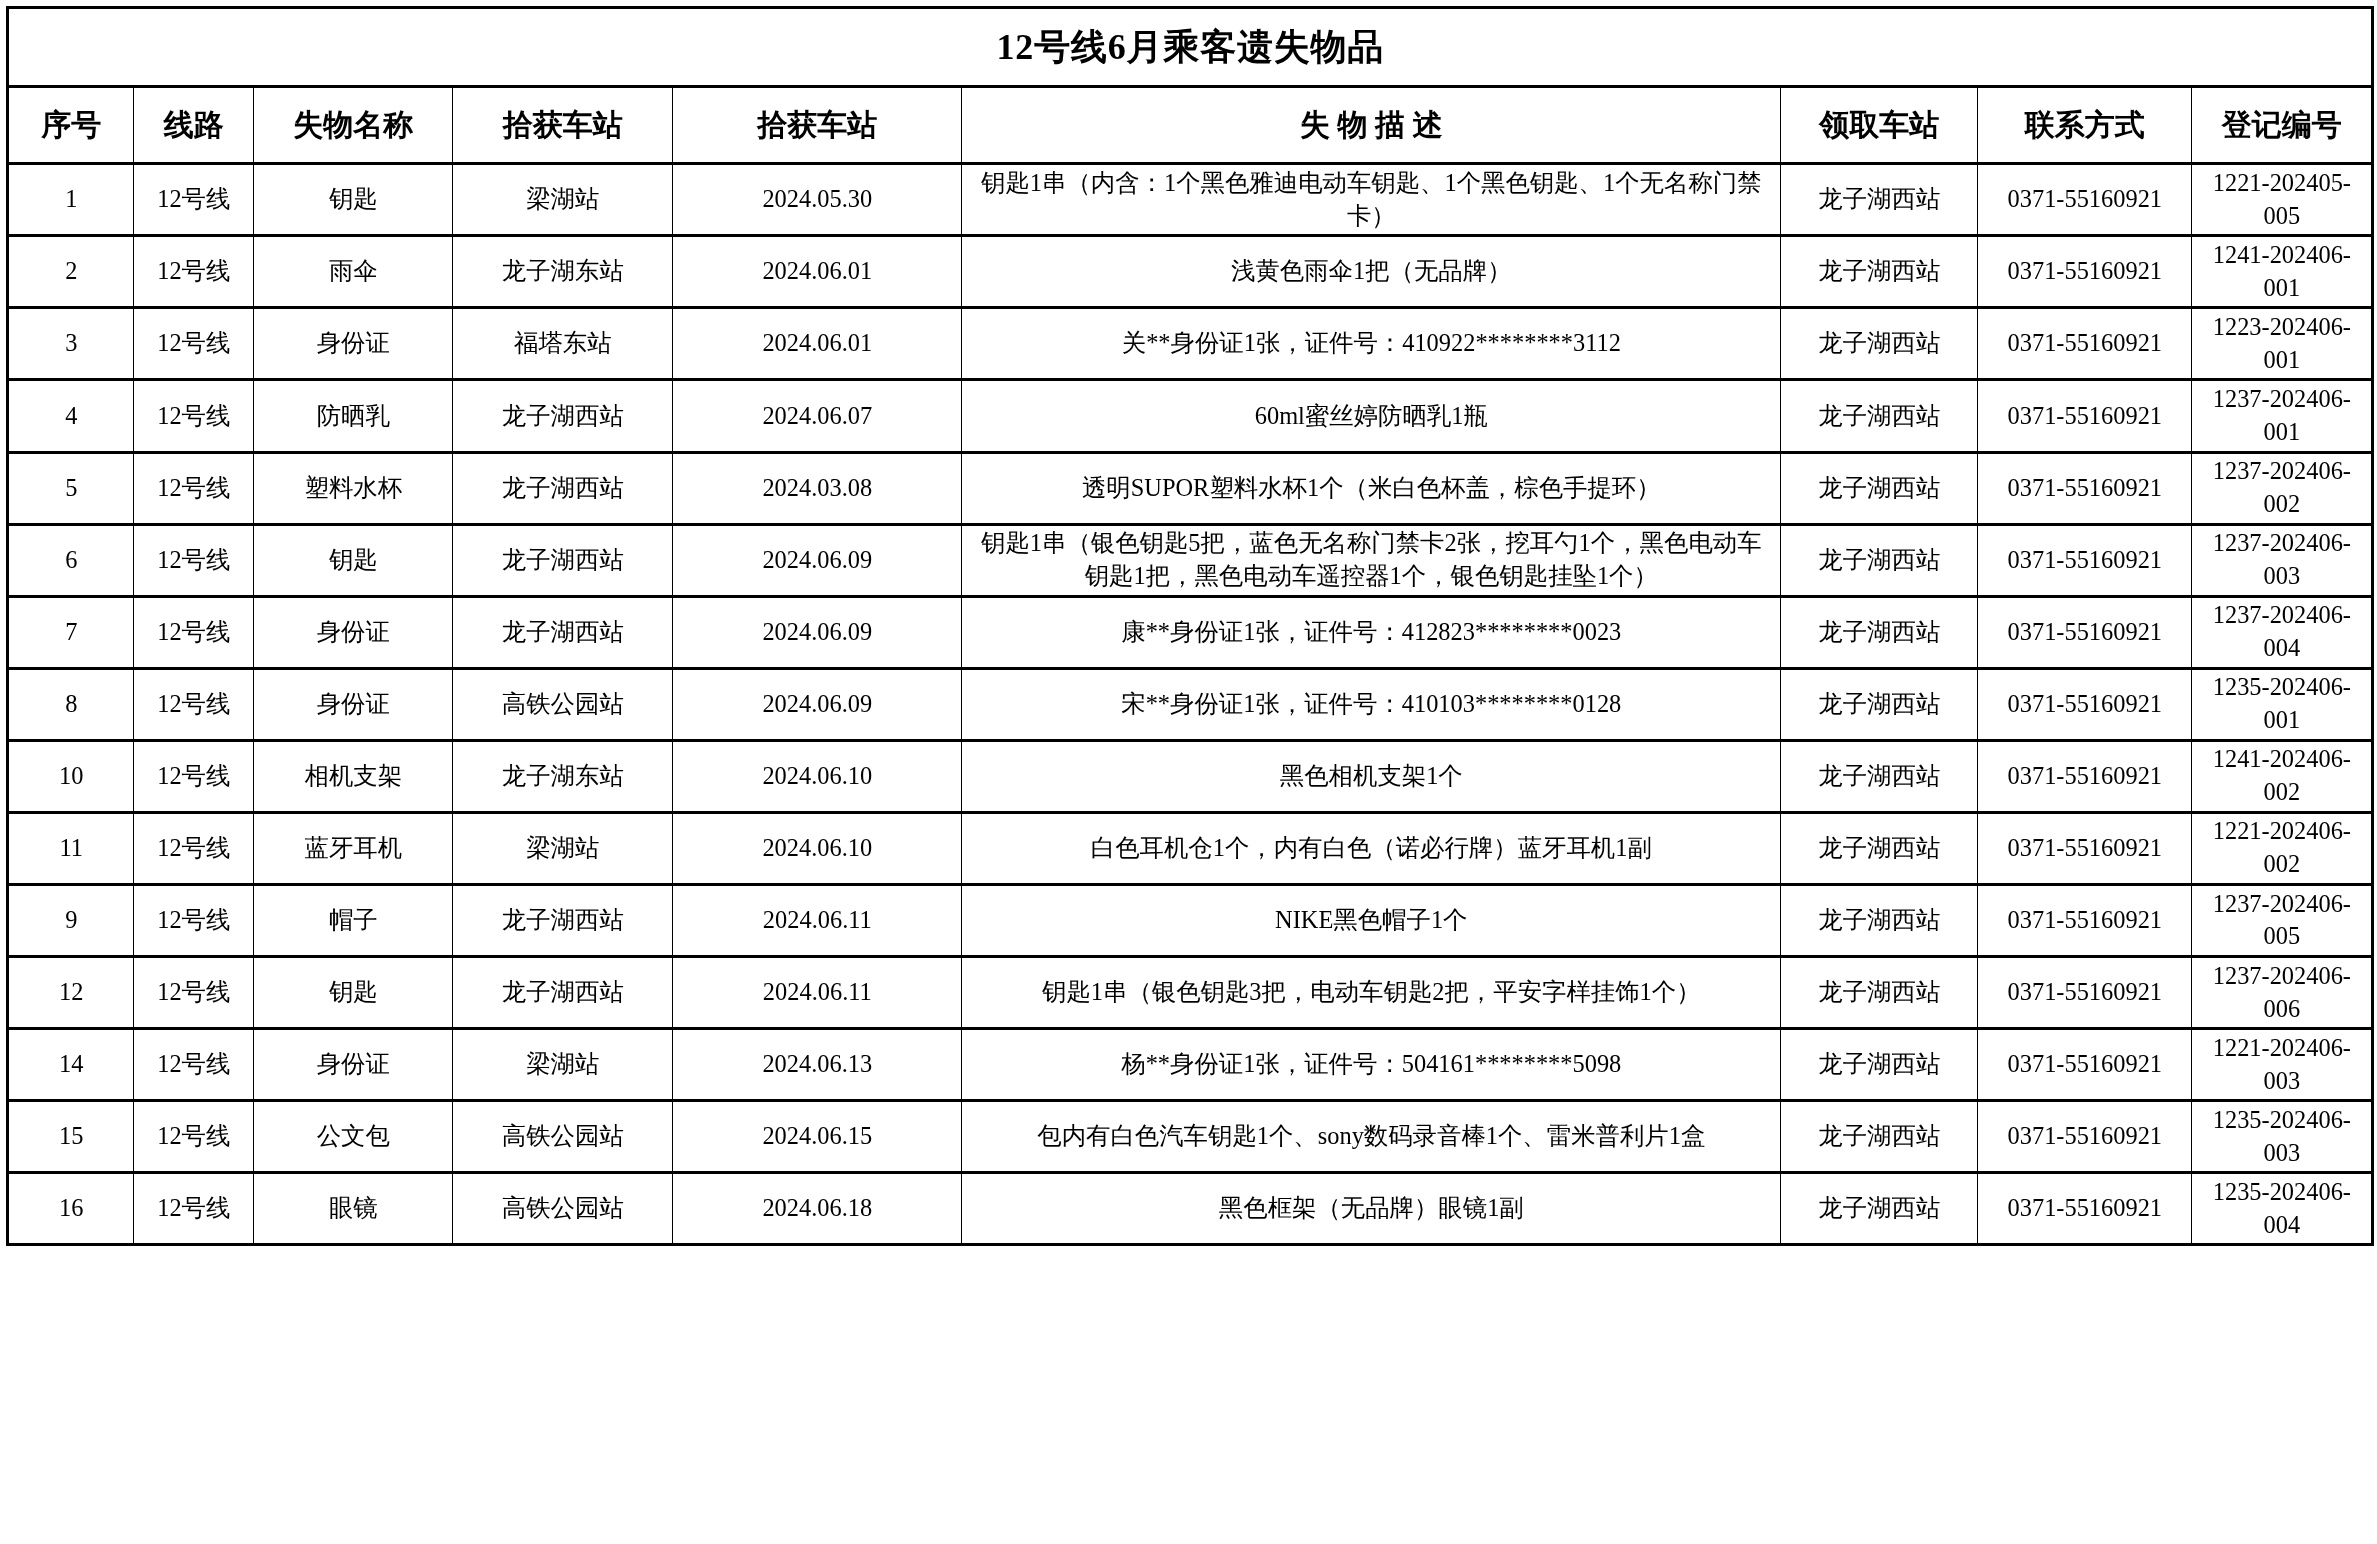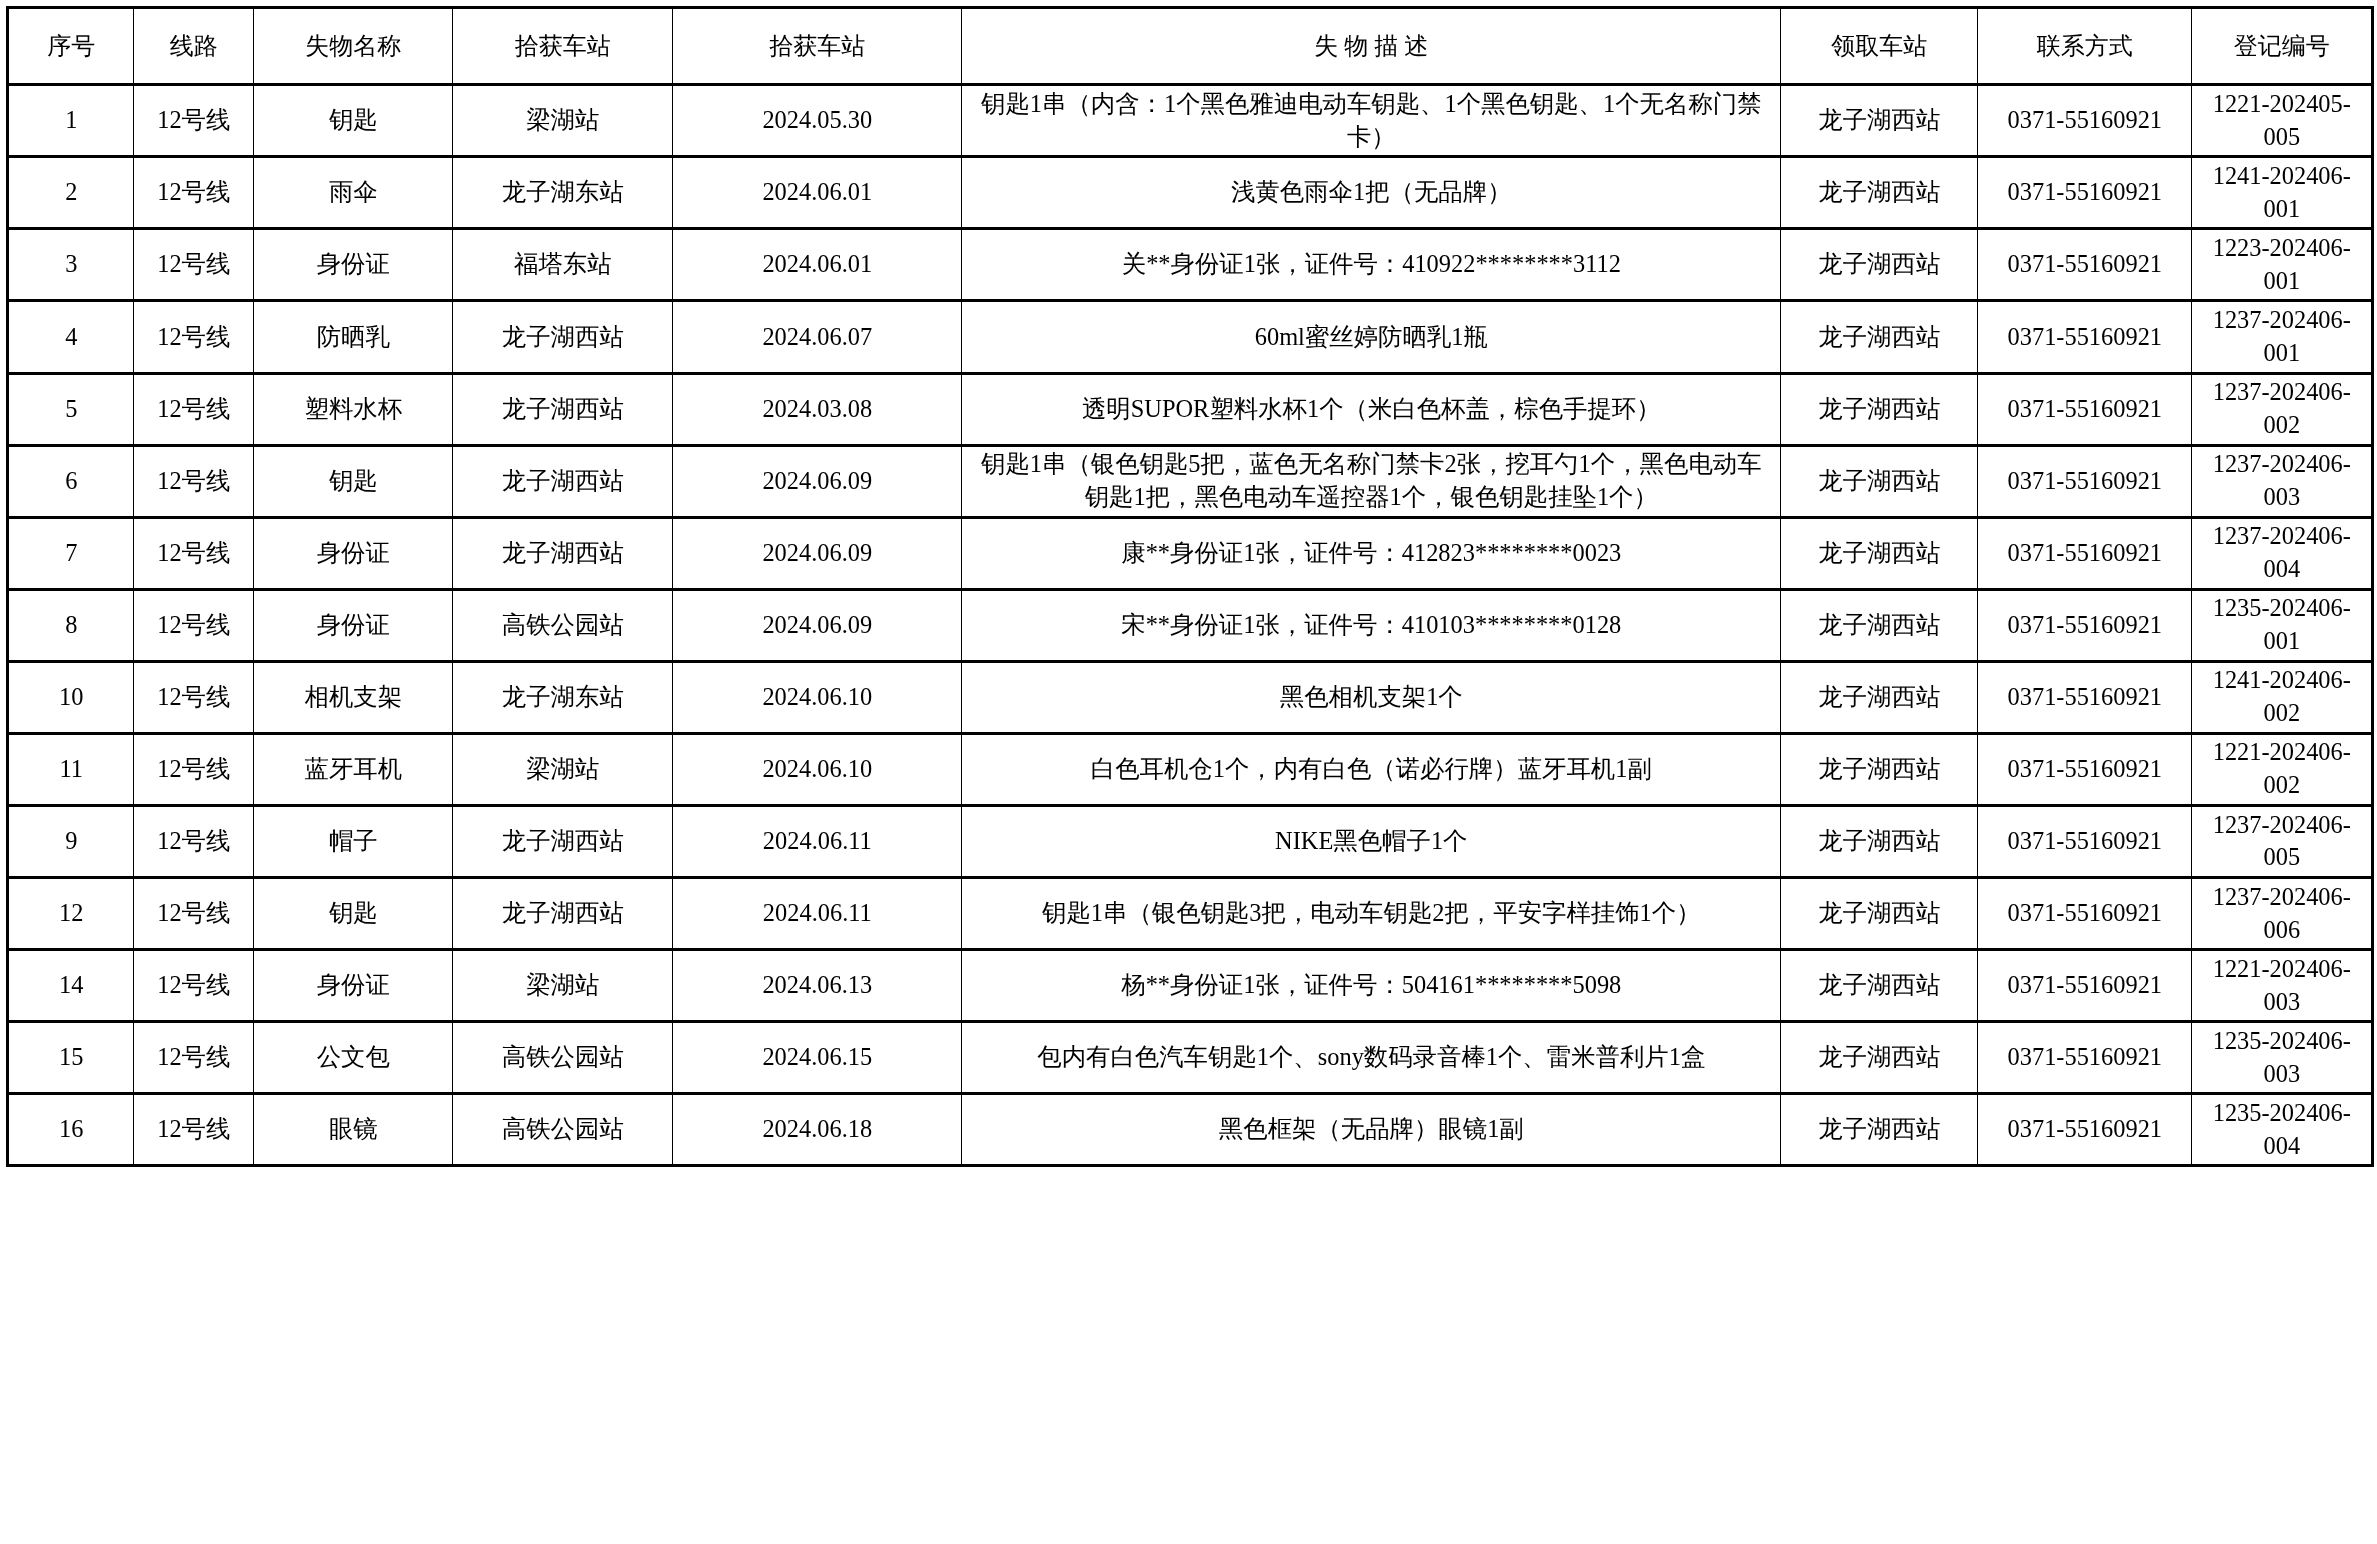--- a/index.html
+++ b/index.html
@@ -37,22 +37,22 @@
     border: 3.9px solid #000;
   }
   tr.title-row td {
     height: 79px;
     font-size: 36px;
     font-weight: bold;
     letter-spacing: 0.8px;
   }
   tr.header-row th {
     height: 77px;
-    font-size: 24px;
-    font-weight: normal;
+    font-size: 30px;
+    font-weight: bold;
   }
   tr.data-row td {
     height: 70px;
     font-size: 24.4px;
     line-height: 1.35;
   }
   td.desc-cell {
     padding: 1.6px 11px;
   }
 </style>
@@ -66,20 +66,23 @@
       <col style="width:120px">
       <col style="width:199px">
       <col style="width:220px">
       <col style="width:289px">
       <col style="width:819px">
       <col style="width:197px">
       <col style="width:214px">
       <col style="width:181px">
     </colgroup>
     <tbody>
+      <tr class="title-row">
+        <td colspan="9">12号线6月乘客遗失物品</td>
+      </tr>
       <tr class="header-row">
         <th>序号</th>
         <th>线路</th>
         <th>失物名称</th>
         <th>拾获车站</th>
         <th>拾获车站</th>
         <th>失 物 描 述</th>
         <th>领取车站</th>
         <th>联系方式</th>
         <th>登记编号</th>

